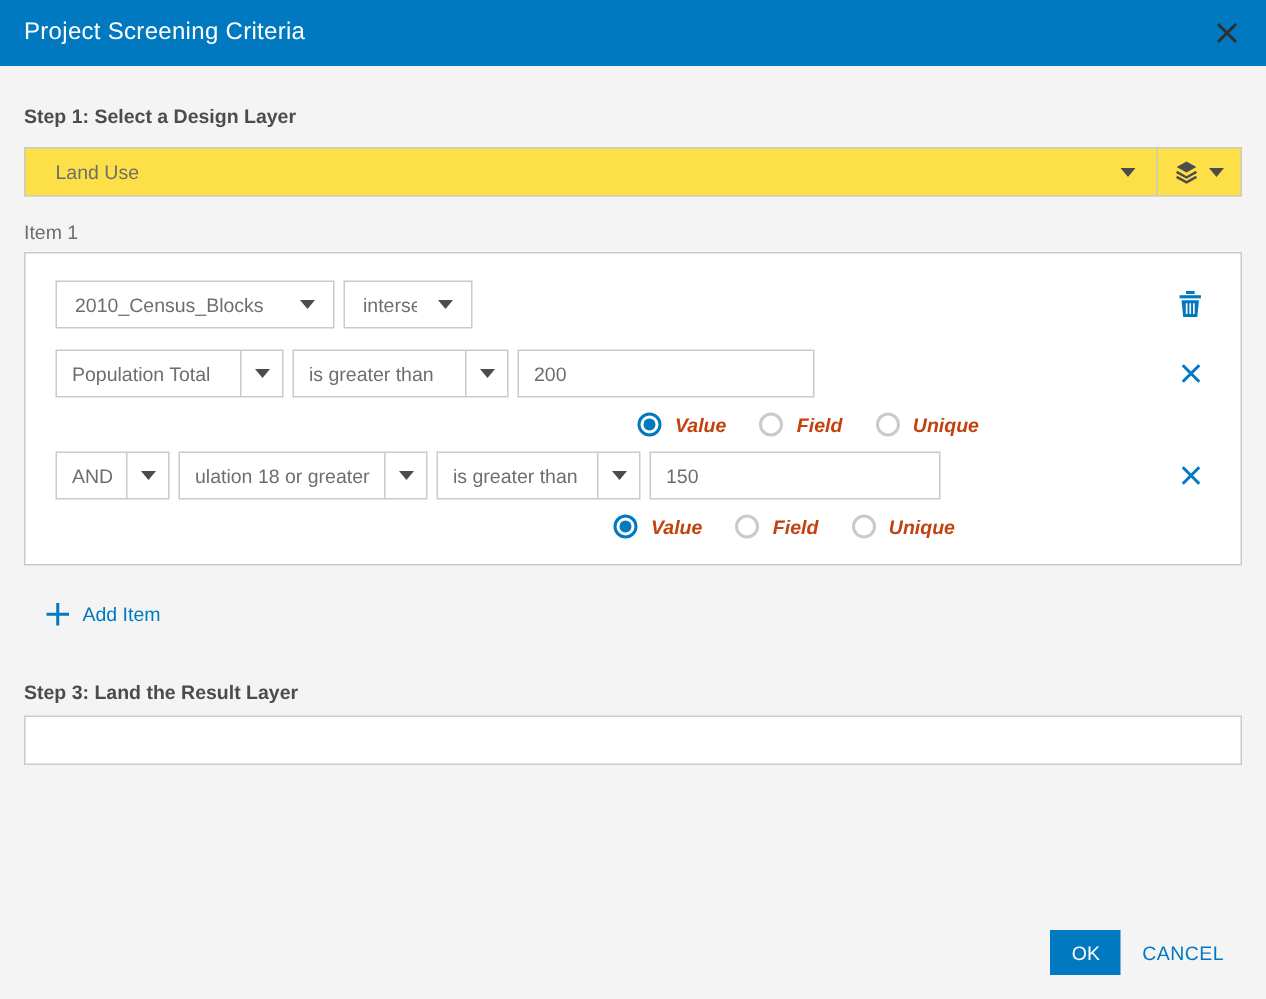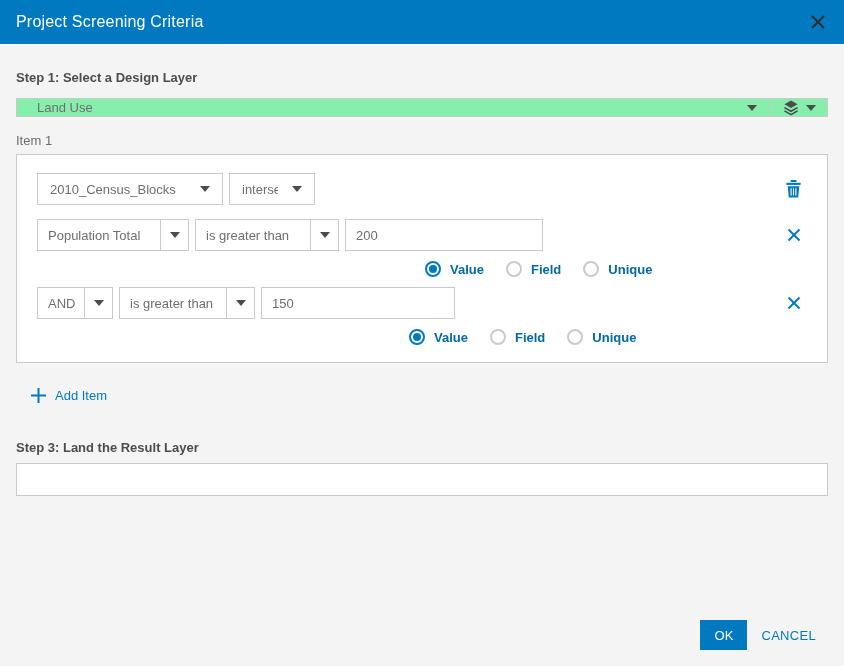--- a/index.html
+++ b/index.html
@@ -24,21 +24,21 @@
   .content { padding:0 16px; }
 
   .step-label { font-weight:700; font-size:13px; color:#4c4c4c; }
   .step1-label { margin-top:26px; }
   .step2-label { margin-top:17px; }
   .step3-label { margin-top:36px; }
   .item-label { margin-top:16px; color:#6e6e6e; font-size:13px; }
 
   
   .layer-select-row {
-    margin-top:13px; height:19px; background:#86efac; border:1px solid #cacaca;
+    margin-top:13px; height:33px; background:#fde047; border:1px solid #cacaca;
     display:flex; align-items:stretch;
   }
   .layer-select {
     flex:1; display:flex; align-items:center; justify-content:space-between;
     padding:0 14px 0 20px; cursor:pointer;
   }
   .layer-select-value { color:#6e6e6e; }
   .layer-btn {
     width:56px; border-left:1px solid #cacaca; display:flex; align-items:center;
     justify-content:center; gap:7px; cursor:pointer;
@@ -81,21 +81,21 @@
   .radio-row-2 { margin-left:372px; }
   .radio-group { display:flex; align-items:center; margin-right:22px; cursor:pointer; }
   .radio-circle {
     width:16px; height:16px; border-radius:50%; border:2px solid #cacaca;
     background:#fff; margin-right:9px; display:flex; align-items:center; justify-content:center;
   }
   .radio-group.selected .radio-circle { border-color:#0079c1; }
   .radio-group.selected .radio-circle::after {
     content:""; width:8px; height:8px; border-radius:50%; background:#0079c1;
   }
-  .radio-label { font-weight:700; color:#0369a1; }
+  .radio-label { font-weight:700; color:#c2410c;font-style:italic; }
 
   .link { color:#0079c1; cursor:pointer; text-decoration:none; font-size:13px; }
   .panel-links { display:flex; gap:27px; margin-top:17px; }
 
   .add-item-row { display:flex; align-items:center; gap:8px; margin-top:24px; padding-left:14px; }
 
   
   .result-input {
     margin-top:8px; width:100%; height:33px; background:#fff; border:1px solid #cacaca;
     padding:0 10px; font-size:13px; font-family:"Liberation Sans", sans-serif; color:#4c4c4c; outline:none;
@@ -208,20 +208,26 @@
         </span>
       </div>
 
       <div class="filter-row" style="margin-top:9px;">
         <div class="dd dd-split" style="width:76px;">
           <span class="dd-text">AND</span>
           <span class="dd-caret-box">
               <span class="caret"></span>
             </span>
         </div>
+        <div class="dd dd-split gap6" style="width:166px;">
+          <span class="dd-text">ulation 18 or greater</span>
+          <span class="dd-caret-box">
+              <span class="caret"></span>
+            </span>
+        </div>
         <div class="dd dd-split gap6" style="width:136px;">
           <span class="dd-text">is greater than</span>
           <span class="dd-caret-box">
               <span class="caret"></span>
             </span>
         </div>
         <input class="txt-input gap6" style="width: 194px;" value="150">
         <div class="row-icon">
           <svg width="14" height="14" viewBox="0 0 14 14">
             <line x1="1.5" y1="1.5" x2="12.5" y2="12.5" stroke="#0079c1" stroke-width="2"></line>

